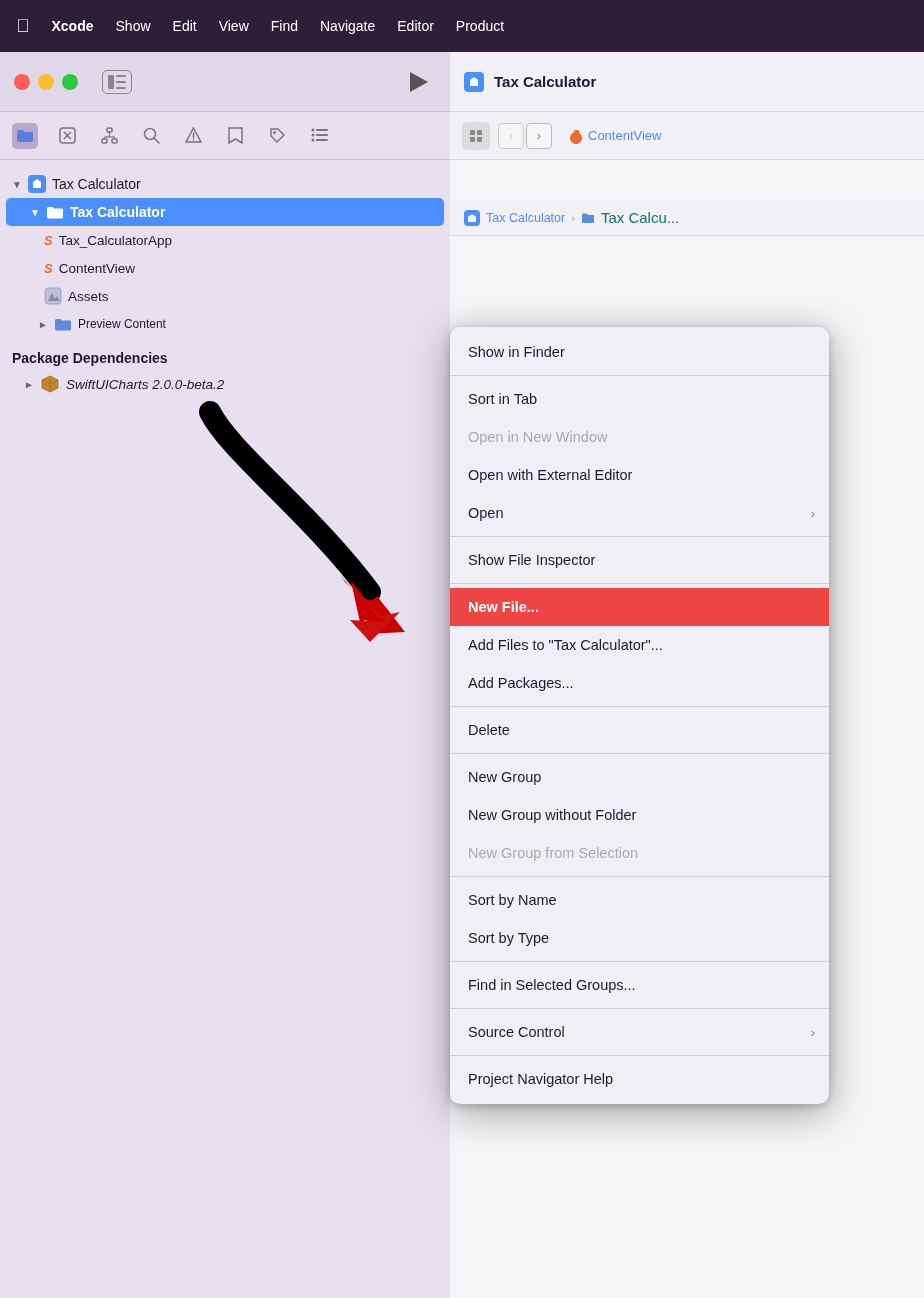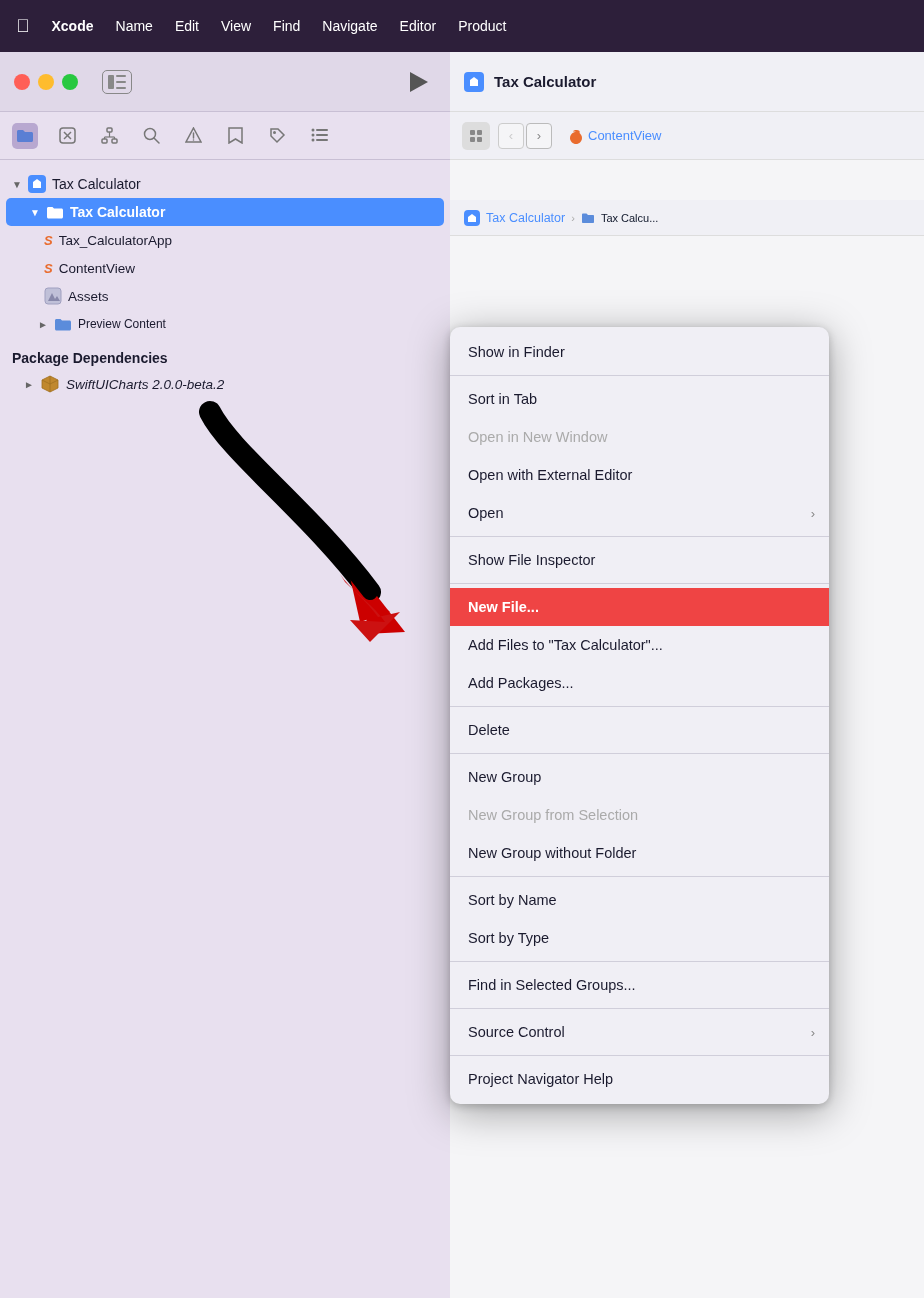--- a/index.html
+++ b/index.html
@@ -325,21 +325,21 @@
       z-index: 200;
       pointer-events: none;
     }
   </style>
 </head>
 <body>
 
 <div class="menubar">
   <span class="menubar-apple"></span>
   <span class="menubar-item bold">Xcode</span>
-  <span class="menubar-item">Name</span>
+  <span class="menubar-item">Show</span>
   <span class="menubar-item">Edit</span>
   <span class="menubar-item">View</span>
   <span class="menubar-item">Find</span>
   <span class="menubar-item">Navigate</span>
   <span class="menubar-item">Editor</span>
   <span class="menubar-item">Product</span>
 </div>
 
 <div class="window">
 
@@ -528,21 +528,21 @@
       <div class="app-icon-small" style="width:16px; height:16px;">
         <svg width="10" height="10" viewBox="0 0 10 10" fill="none">
             <path d="M5 1L9 4v5H1V4z" fill="white"></path>
           </svg>
       </div>
       <span style="font-size:12.5px; color:#4a8eff;">Tax Calculator</span>
       <span class="breadcrumb-sep">›</span>
       <svg width="14" height="12" viewBox="0 0 14 12" fill="none">
         <path d="M1 2.5C1 2 1.5 1.5 2 1.5H5.5L7 3H12c.55 0 1 .45 1 1v6c0 .55-.45 1-1 1H2c-.55 0-1-.45-1-1V2.5z" fill="#5b8cdb"></path>
       </svg>
-      <span style="font-size:11px; color:#0f172a;">Tax Calcu...</span>
+      <span style="font-size:15px; color:#0f766e;">Tax Calcu...</span>
     </div>
   </div>
 
   <div class="context-menu">
 
     <div class="menu-item">
       <span>Show in Finder</span>
     </div>
 
     <div class="menu-separator"></div>
@@ -583,26 +583,26 @@
 
     <div class="menu-item">
       <span>Delete</span>
     </div>
 
     <div class="menu-separator"></div>
 
     <div class="menu-item">
       <span>New Group</span>
     </div>
+    <div class="menu-item">
+      <span>New Group without Folder</span>
+    </div>
     <div class="menu-item disabled">
       <span>New Group from Selection</span>
     </div>
-    <div class="menu-item">
-      <span>New Group without Folder</span>
-    </div>
 
     <div class="menu-separator"></div>
 
     <div class="menu-item">
       <span>Sort by Name</span>
     </div>
     <div class="menu-item">
       <span>Sort by Type</span>
     </div>
 

